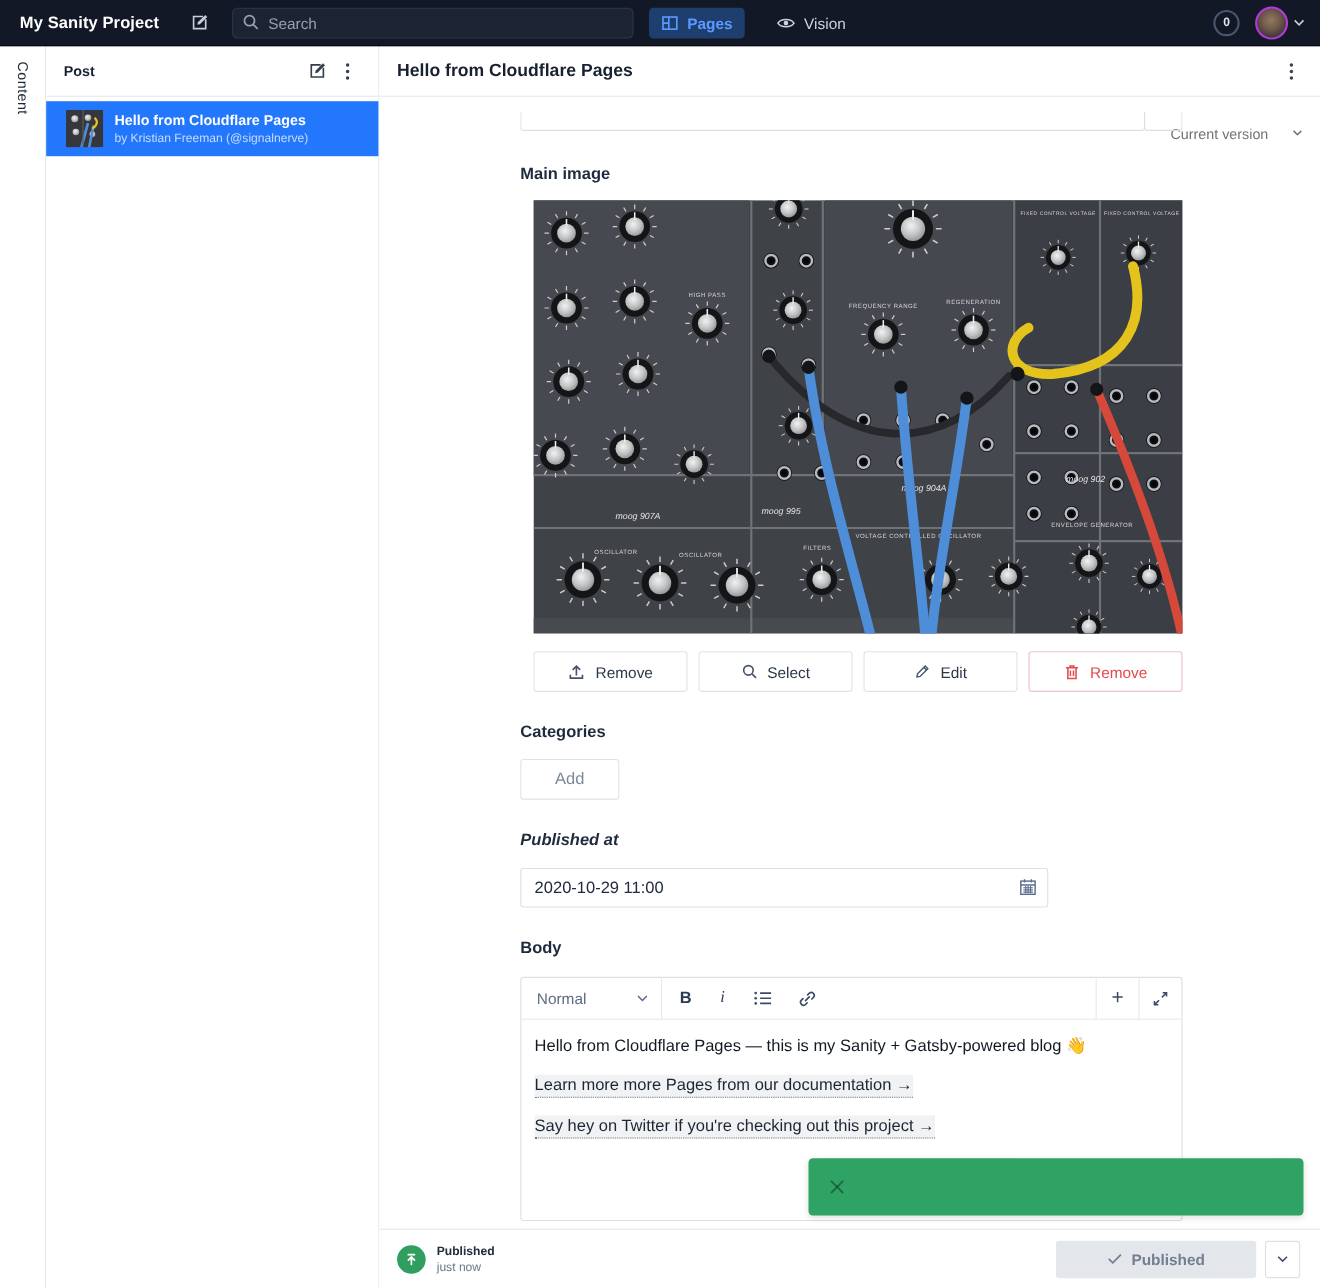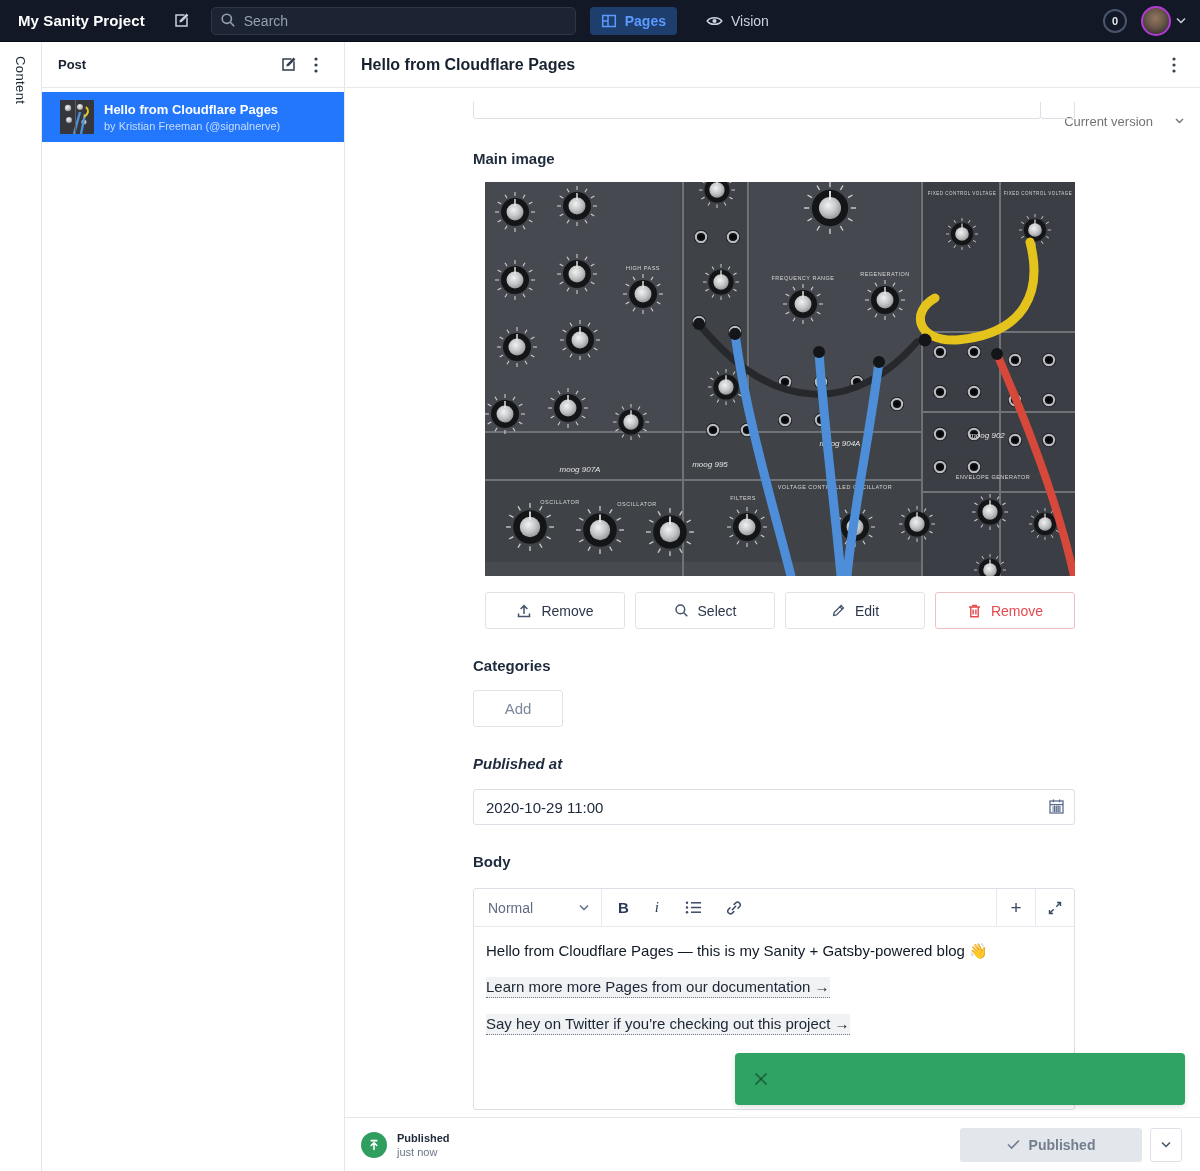--- a/index.html
+++ b/index.html
@@ -51,21 +51,21 @@
   .field-label { position:absolute; left:128px; font-size:15px; font-weight:600; color:#1e2b3d; }
   .photo-wrap { position:absolute; left:140px; top:140px; width:590px; height:394px; cursor:pointer; }
   .img-buttons { position:absolute; left:140px; top:550px; width:590px; display:flex; gap:10px; }
   .img-buttons button { flex:1; height:37px; background:#fff; border:1px solid #dfe3e8; border-radius:3px; font-size:14px; font-weight:500; color:#2b3749; display:flex; align-items:center; justify-content:center; gap:9px; cursor:pointer; font-family:"Liberation Sans", sans-serif; }
   .img-buttons button .bicon { color:#46536b; display:flex; }
   .img-buttons button.danger { color:var(--remove-red, #e5484d); border-color:#efc0c2; }
   .img-buttons button.danger .bicon { color:var(--remove-red, #e5484d); }
 
   .add-btn { position:absolute; left:128px; top:648px; width:90px; height:37px; background:#fff; border:1px solid #dfe3e8; border-radius:3px; font-size:15px; color:#7b879a; cursor:pointer; font-family:"Liberation Sans", sans-serif; }
 
-  .date-wrap { position:absolute; left:128px; top:747px; width:602px; height:36px; }
+  .date-wrap { position:absolute; left:128px; top:747px; width:480px; height:36px; }
   .date-wrap input { width:100%; height:100%; border:1px solid #dbe0e6; border-radius:3px; font-size:15px; color:#202c3d; padding:0 36px 0 12px; outline:none; font-family:"Liberation Sans", sans-serif; }
   .date-wrap .cal { position:absolute; right:10px; top:9px; color:#5c6c8e; }
 
   .editor { position:absolute; left:128px; top:846px; width:602px; height:222px; border:1px solid #dbe0e6; border-radius:3px; }
   .toolbar { height:38px; border-bottom:1px solid #e6e9ed; display:flex; align-items:stretch; }
   .style-cell { width:128px; border-right:1px solid #e6e9ed; display:flex; align-items:center; justify-content:space-between; padding:0 12px 0 14px; color:#5e6b80; font-size:14px; cursor:pointer; }
   .style-cell .cv { color:#5a6a85; }
   .tb-icons { display:flex; align-items:center; gap:24px; padding-left:16px; flex:1; }
   .tb-b { font-size:15px; font-weight:700; color:#2b3a55; cursor:pointer; }
   .tb-i { font-size:15px; font-style:italic; font-family:"Liberation Serif", serif; color:#2b3a55; cursor:pointer; padding:0 2px; }

